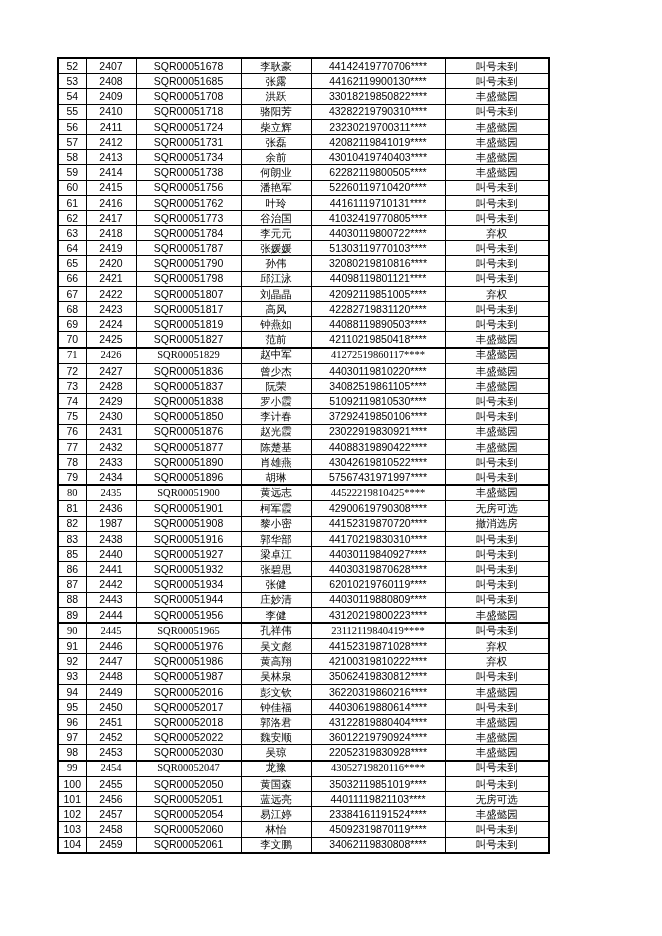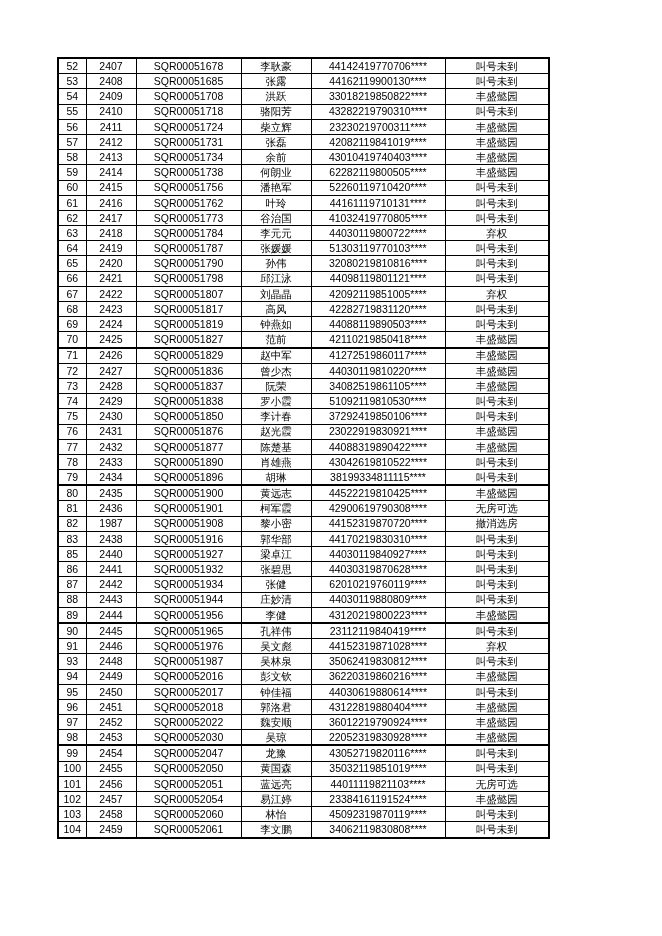--- a/index.html
+++ b/index.html
@@ -52,20 +52,21 @@
     margin-left: 44px;
   }
   
   td.col-application_id {
     border-right-width: 2px;
     margin-left: 42px;
   }
   
   tr.thick-top td {
     border-top-width: 2px;
+    font-family: Liberation Serif, serif;
   }
 </style>
 </head>
 <body>
 
 <div class="sheet">
   <div class="table-wrap">
     <table class="roster">
       <colgroup>
         <col class="c-row_no">
@@ -290,21 +291,21 @@
             <td class="col-application_id">SQR00051890</td>
             <td class="col-name">肖雄燕</td>
             <td class="col-id_number">43042619810522****</td>
             <td class="col-status">叫号未到</td>
           </tr>
           <tr>
             <td class="col-row_no">79</td>
             <td class="col-seq_no">2434</td>
             <td class="col-application_id">SQR00051896</td>
             <td class="col-name">胡琳</td>
-            <td class="col-id_number">38199334811115****</td>
+            <td class="col-id_number">57567431971997****</td>
             <td class="col-status">叫号未到</td>
           </tr>
           <tr class="thick-top">
             <td class="col-row_no">80</td>
             <td class="col-seq_no">2435</td>
             <td class="col-application_id">SQR00051900</td>
             <td class="col-name">黄远志</td>
             <td class="col-id_number">44522219810425****</td>
             <td class="col-status">丰盛懿园</td>
           </tr>
@@ -382,20 +383,28 @@
           </tr>
           <tr>
             <td class="col-row_no">91</td>
             <td class="col-seq_no">2446</td>
             <td class="col-application_id">SQR00051976</td>
             <td class="col-name">吴文彪</td>
             <td class="col-id_number">44152319871028****</td>
             <td class="col-status">弃权</td>
           </tr>
           <tr>
+            <td class="col-row_no">92</td>
+            <td class="col-seq_no">2447</td>
+            <td class="col-application_id">SQR00051986</td>
+            <td class="col-name">黄高翔</td>
+            <td class="col-id_number">42100319810222****</td>
+            <td class="col-status">弃权</td>
+          </tr>
+          <tr>
             <td class="col-row_no">93</td>
             <td class="col-seq_no">2448</td>
             <td class="col-application_id">SQR00051987</td>
             <td class="col-name">吴林泉</td>
             <td class="col-id_number">35062419830812****</td>
             <td class="col-status">叫号未到</td>
           </tr>
           <tr>
             <td class="col-row_no">94</td>
             <td class="col-seq_no">2449</td>

